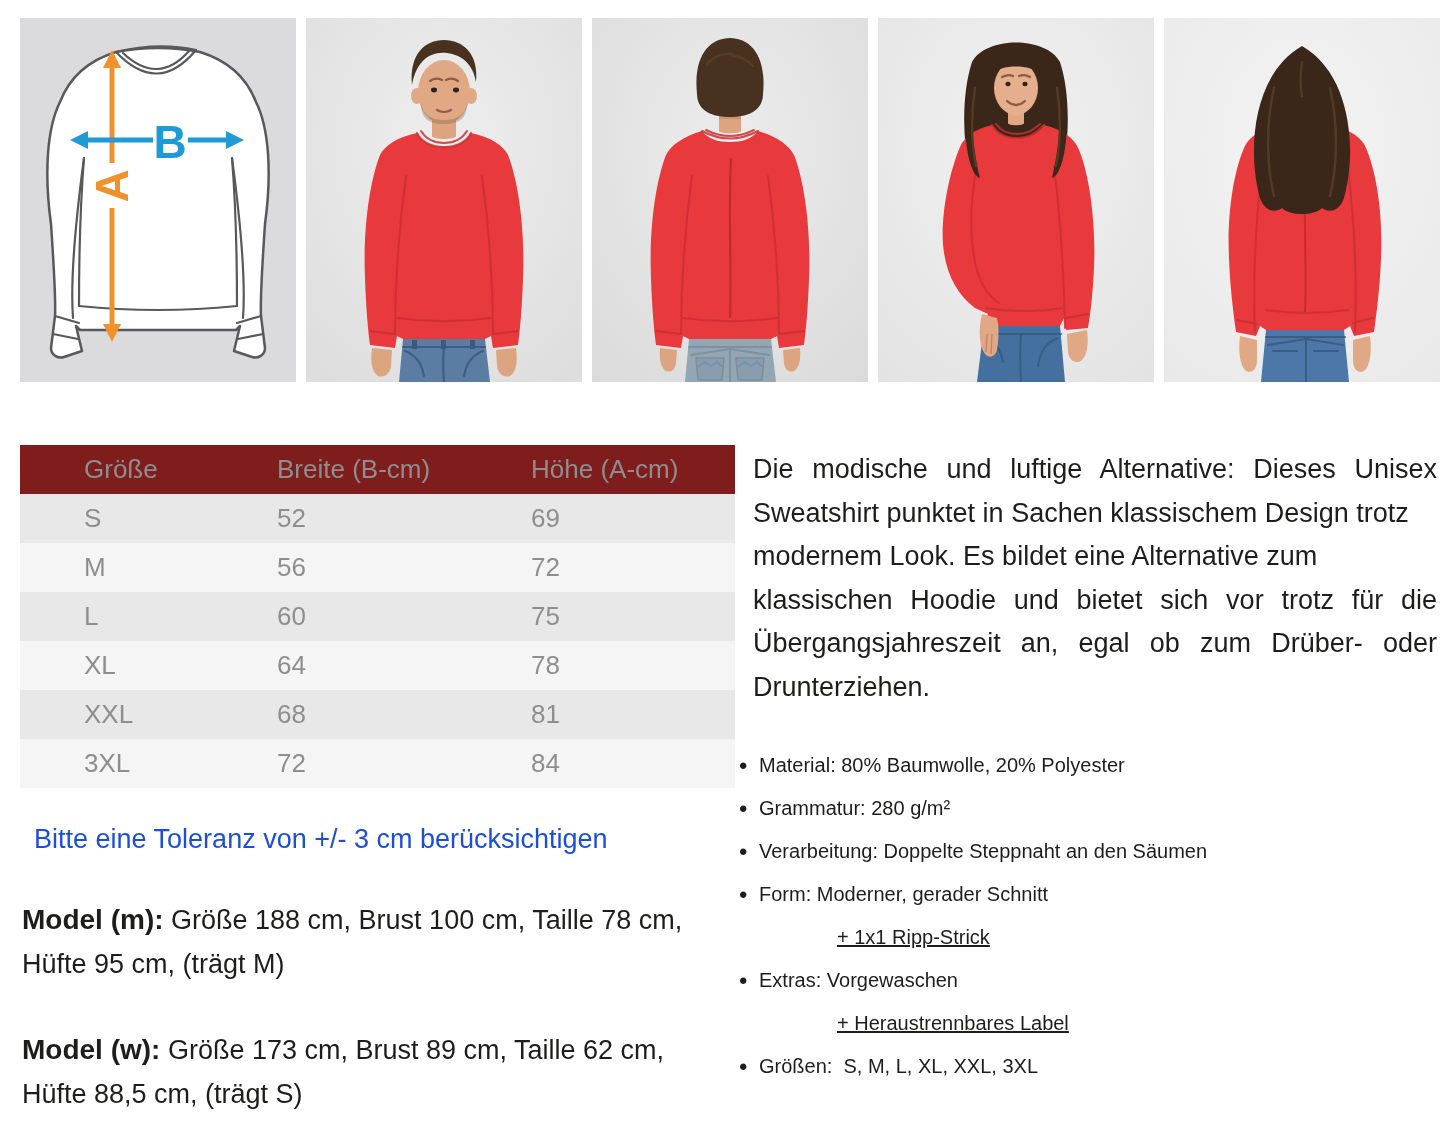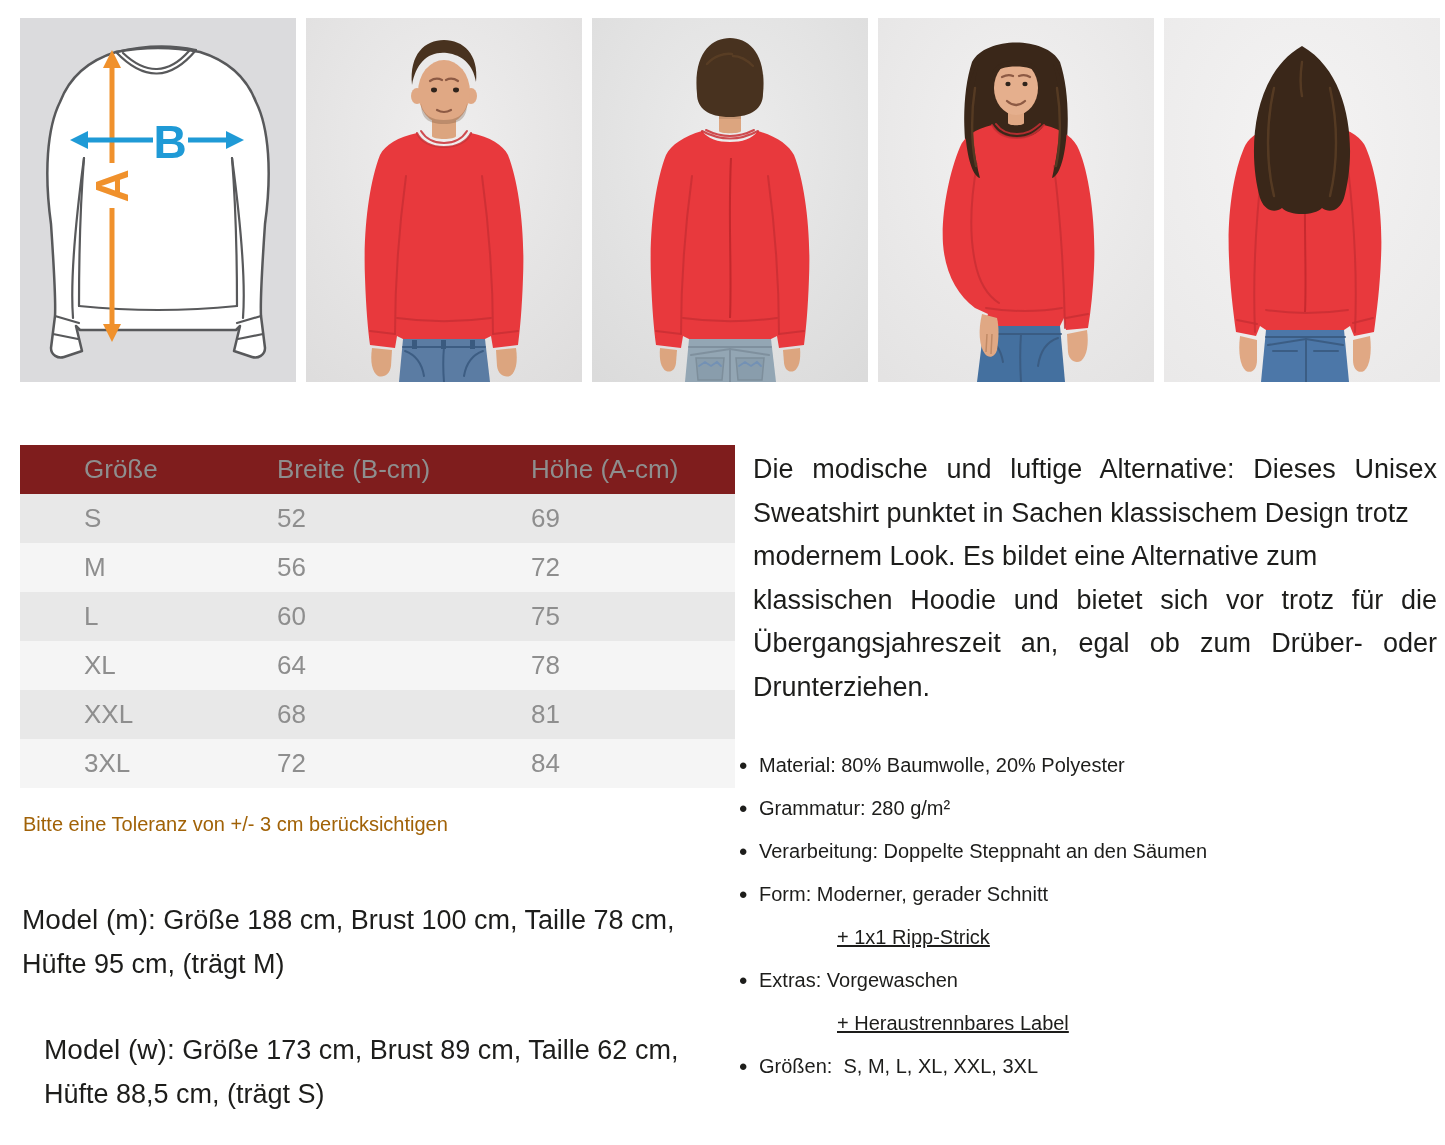--- a/index.html
+++ b/index.html
@@ -23,25 +23,25 @@
   .jeanslineL{fill:none;stroke:#7d8e9b;stroke-width:2;stroke-linecap:round;opacity:.9;}
   .stitch{fill:none;stroke:#7391b5;stroke-width:1.8;stroke-linecap:round;}
   
   .size-table{position:absolute;left:20px;top:445px;width:715px;font-size:26px;color:#8e8e8e;}
   .trow{display:grid;grid-template-columns:257px 254px 1fr;align-items:center;height:49px;}
   .trow .c1{padding-left:64px;}
   .thead{background:#7f1d1d;}
   .r-odd{background:#e8e8e8;}
   .r-even{background:#f5f5f5;}
   
-  .tolerance{position:absolute;left:22px;top:812px;margin:1px;font-size:20px;color:#a16207;}
+  .tolerance{position:absolute;left:22px;top:812px;margin:12px;font-size:27px;color:#1d4ed8;}
   .model{position:absolute;left:22px;width:705px;margin:0;font-size:27px;line-height:44px;color:#1d1d1b;}
-  .model strong{font-size:28px;font-weight:400;}
+  .model strong{font-size:28px;font-weight:700;}
   .m1{top:898px;}
-  .m2{top:1028px;margin-left:22px;}
+  .m2{top:1028px;}
   
   .desc{position:absolute;left:753px;top:448px;width:684px;font-size:27px;line-height:43.5px;color:#1d1d1b;}
   .desc div{white-space:nowrap;}
   .desc .jl{text-align:justify;text-align-last:justify;white-space:normal;}
   .features{position:absolute;left:729px;top:744px;width:692px;margin:0;padding:0;list-style:none;
             font-size:20px;line-height:43px;color:#1d1d1b;}
   .features li{position:relative;padding-left:30px;white-space:nowrap;}
   .features li::before{content:"\2022";position:absolute;left:10px;top:0;font-size:24px;color:#1d1d1b;}
   .features .sub{padding-left:78px;white-space:nowrap;text-decoration:underline;}
 </style>

